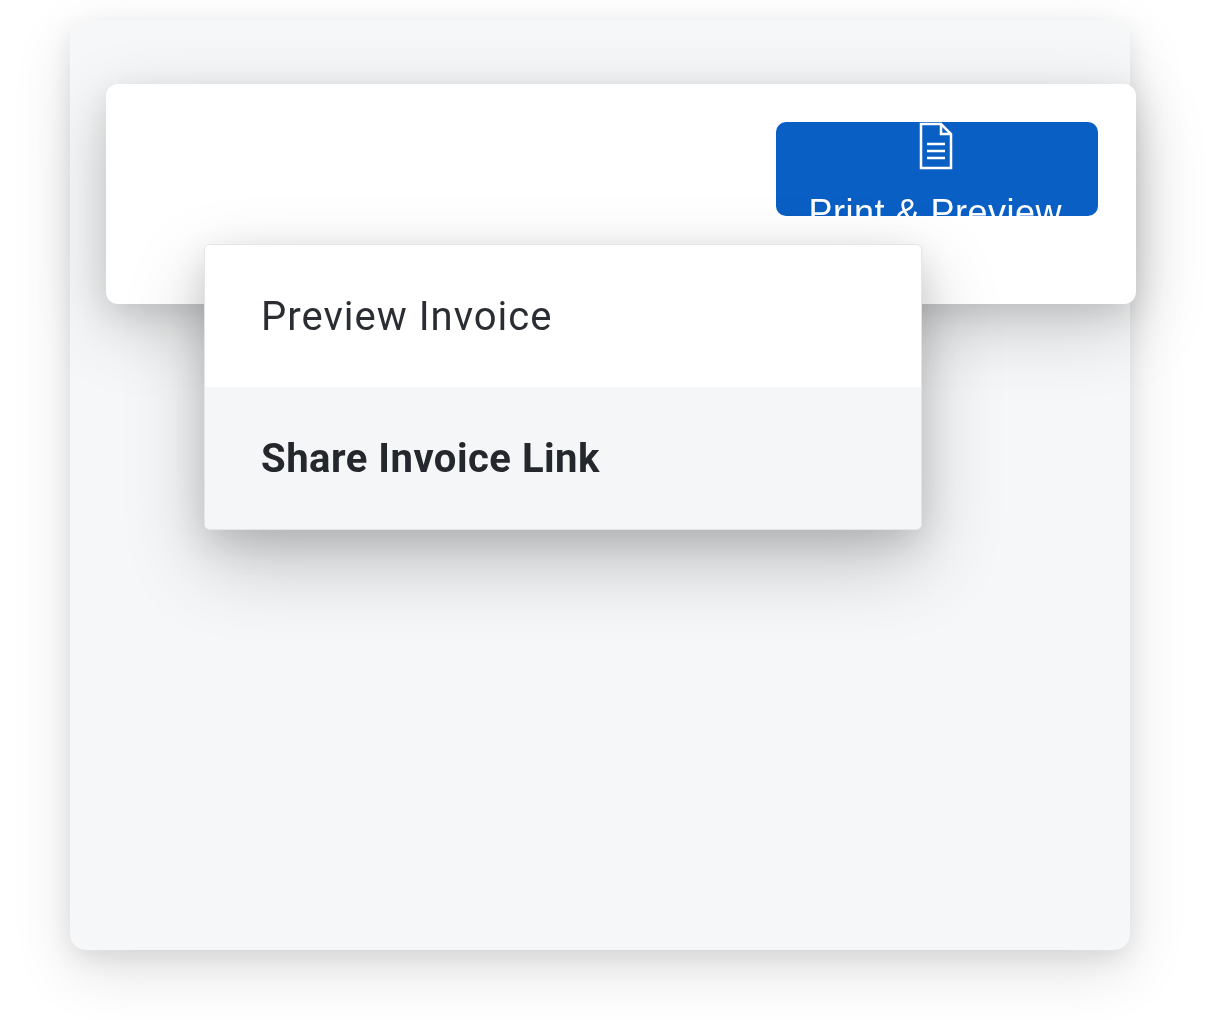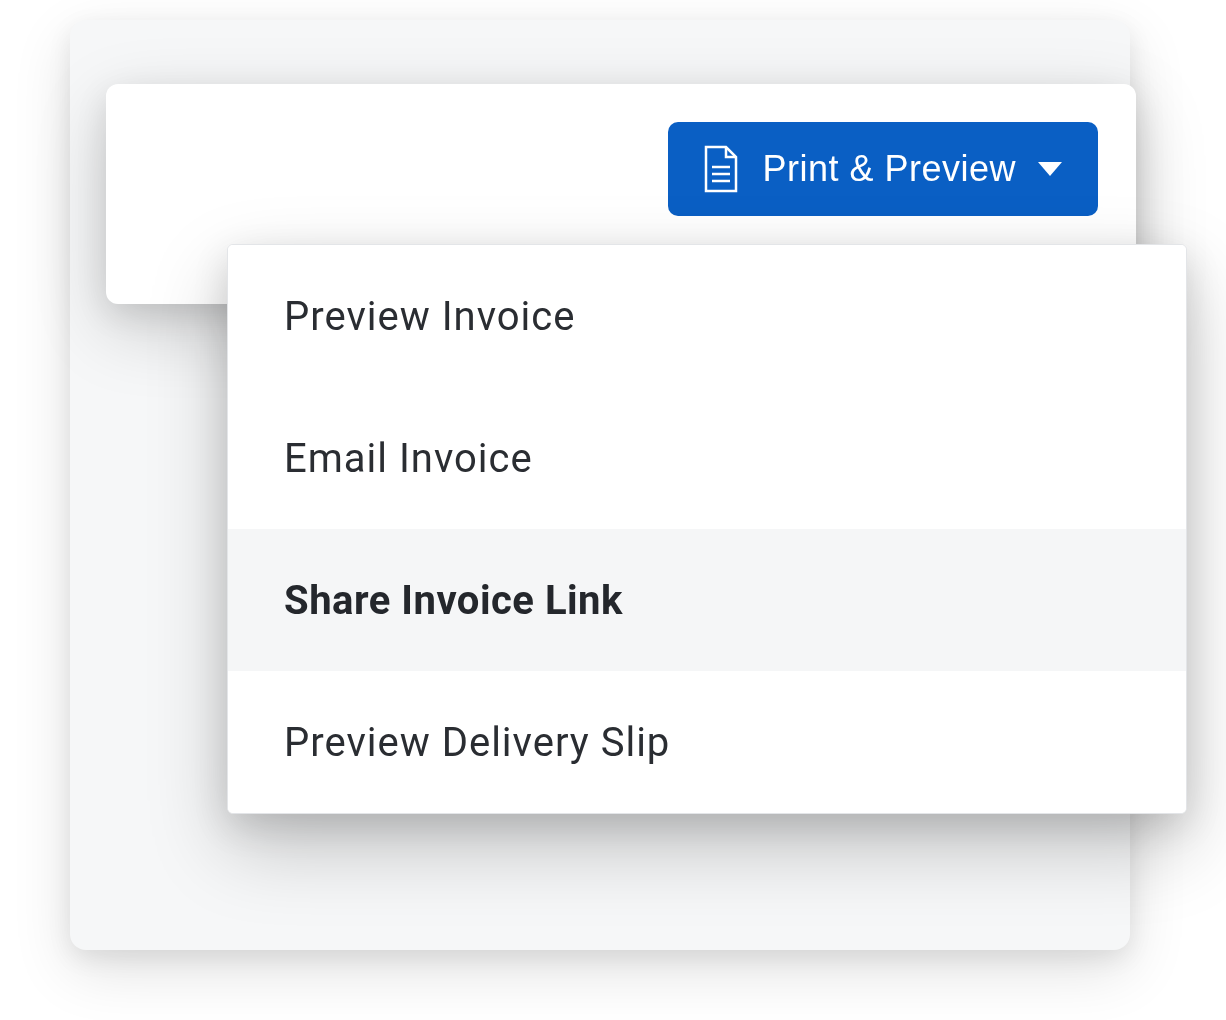--- a/index.html
+++ b/index.html
@@ -46,20 +46,21 @@
       height: 94px;
       padding: 0 36px 0 32px;
       background: #0a5fc4;
       border: none;
       border-radius: 10px;
       display: flex;
       align-items: center;
       gap: 22px;
       cursor: pointer;
       color: #ffffff;
+      flex-direction: column;
     }
     
     .doc-icon-svg {
       width: 40px;
       height: 48px;
       stroke: #ffffff;
       stroke-width: 2.5;
       fill: none;
       flex-shrink: 0;
     }
@@ -77,27 +78,26 @@
       border-left: 12px solid transparent;
       border-right: 12px solid transparent;
       border-top: 14px solid #ffffff;
       flex-shrink: 0;
     }
     
     .dropdown-menu {
       position: absolute;
       top: 244px;
       left: 204px;
-      width: 960px;
+      width: 718px;
       background: #ffffff;
       border: 1px solid #e3e5e8;
       border-radius: 6px;
       box-shadow: 0 32px 80px rgba(0,0,0,0.22), 0 12px 36px rgba(0,0,0,0.12);
       overflow: hidden;
-      margin-left: 23px;
     }
     
     .menu-item {
       display: flex;
       align-items: center;
       height: 142px;
       padding: 0 56px;
       font-size: 40px;
       font-weight: 400;
       letter-spacing: 1px;
@@ -130,22 +130,16 @@
     <line x1="12" y1="36" x2="30" y2="36"></line>
   </svg>
   <span class="button-label">Print &amp; Preview</span>
   <span class="chevron-down"></span>
 </button>
 
 <div class="dropdown-menu">
   <div class="menu-item">
     <span>Preview Invoice</span>
   </div>
-  <div class="menu-item">
-    <span>Email Invoice</span>
-  </div>
   <div class="menu-item active">
     <span>Share Invoice Link</span>
-  </div>
-  <div class="menu-item">
-    <span>Preview Delivery Slip</span>
   </div>
 </div>
 
 </body></html>

